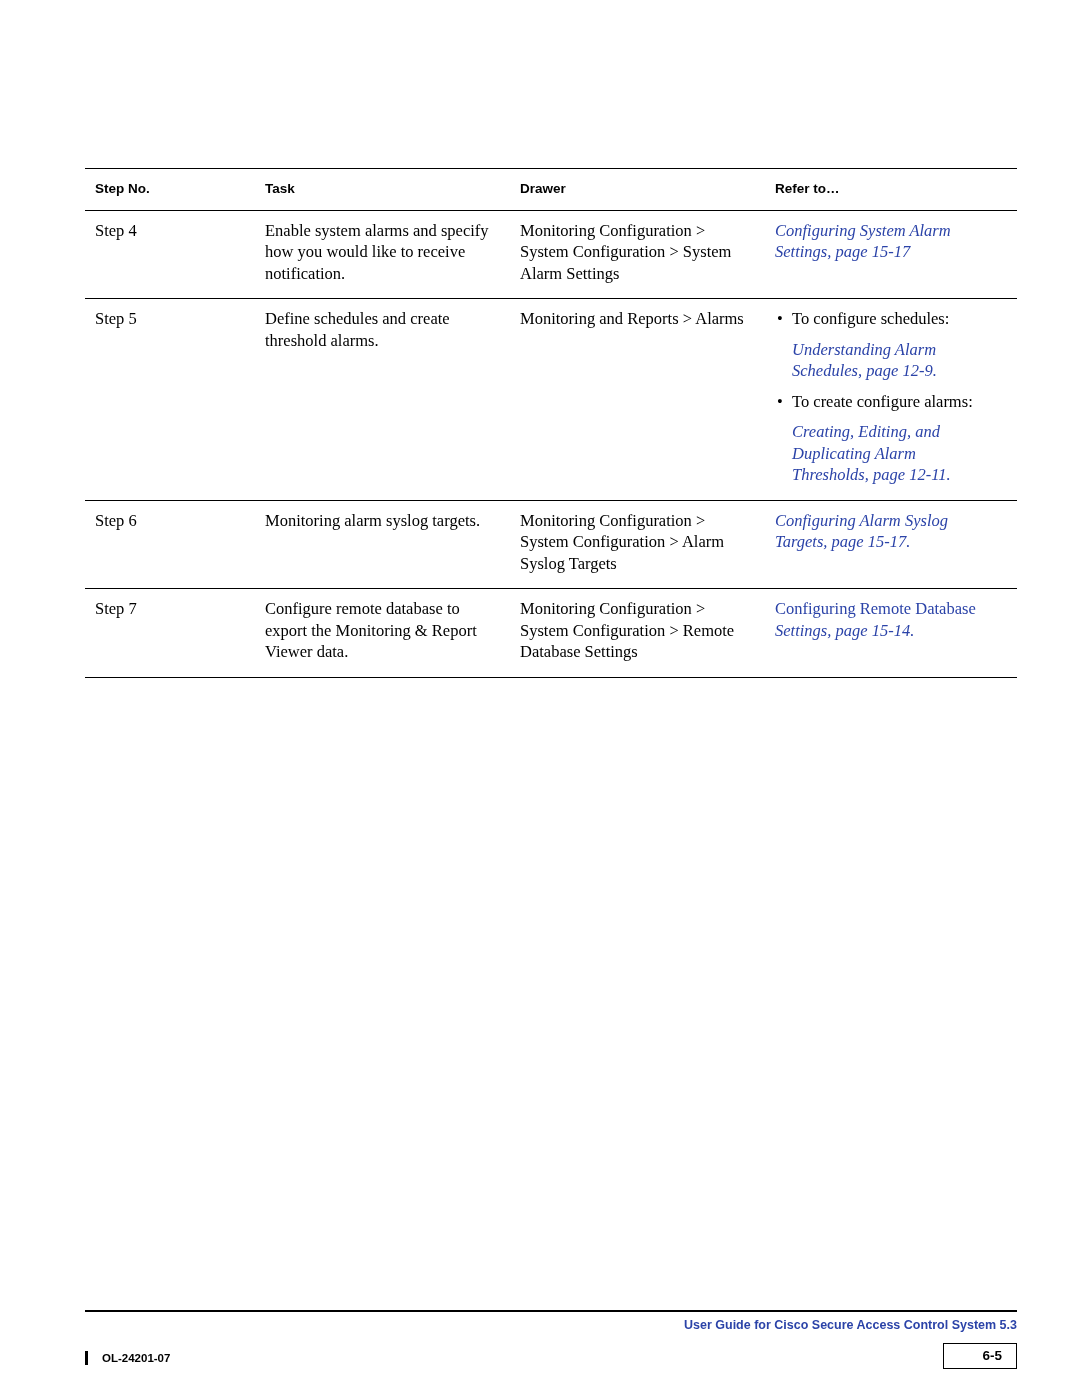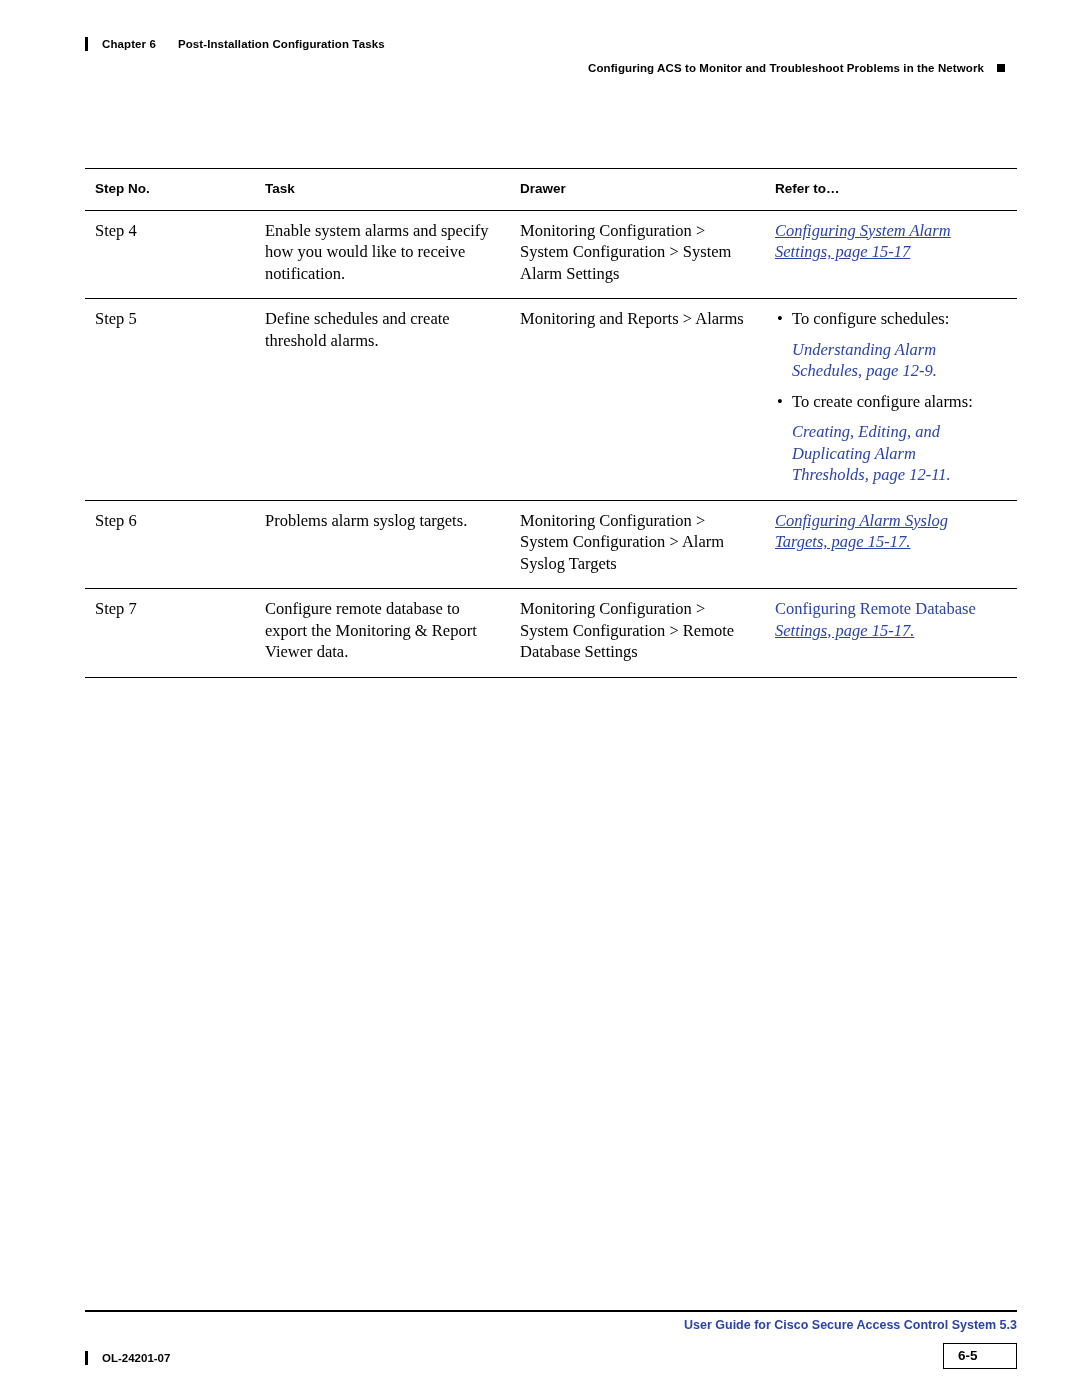--- a/index.html
+++ b/index.html
@@ -121,21 +121,20 @@
     border-bottom: 1.6px solid #000;
   }
   col.c1 { width: 170px; }
   col.c2 { width: 255px; }
   col.c3 { width: 255px; }
   col.c4 { width: 252px; }
 
   .xref {
     color: #2b43a8;
     font-style: italic;
-    text-decoration: underline;
   }
   .xref-plain {
     color: #2b43a8;
   }
   .bullet-list {
     margin: 0;
     padding: 0;
     list-style: none;
   }
   .bullet-list li {
@@ -201,39 +200,28 @@
   .footer-pagebox {
     position: absolute;
     right: 0;
     top: 33px;
     border: 1.6px solid #000;
     padding: 4px 14px 5px 14px;
     font-family: "Liberation Sans", sans-serif;
     font-weight: bold;
     font-size: 13.5px;
     min-width: 44px;
-    text-align: left;
+    text-align: right;
   }
 </style>
 </head>
 <body>
 
 <div class="page">
 
-  <div class="header">
-    <div class="header-left">
-      <span class="header-rule-left"></span>
-      <span class="header-chapter-num">Chapter 6</span>
-      <span>Post-Installation Configuration Tasks</span>
-    </div>
-    <div class="header-right">
-      <span>Configuring ACS to Monitor and Troubleshoot Problems in the Network</span>
-      <span class="header-square"></span>
-    </div>
-  </div>
 
 
   <table class="tbl">
     <colgroup>
       <col class="c1">
         <col class="c2">
         <col class="c3">
         <col class="c4">
     </colgroup>
     <thead>
@@ -279,35 +267,35 @@
           </ul>
           <div class="gap-sm"></div>
           <div class="sub-xref">Creating, Editing, and</div>
           <div class="sub-xref">Duplicating Alarm</div>
           <div class="sub-xref">Thresholds, page 12-11.</div>
         </td>
       </tr>
 
       <tr>
         <td>Step 6</td>
-        <td>Problems alarm syslog targets.</td>
+        <td>Monitoring alarm syslog targets.</td>
         <td>Monitoring Configuration &gt; System Configuration &gt; Alarm Syslog Targets</td>
         <td>
           <span class="xref">Configuring Alarm Syslog</span><br>
           <span class="xref">Targets, page 15-17.</span>
         </td>
       </tr>
 
       <tr>
         <td>Step 7</td>
         <td>Configure remote database to export the Monitoring &amp; Report Viewer data.</td>
         <td>Monitoring Configuration &gt; System Configuration &gt; Remote Database Settings</td>
         <td>
           <span class="xref-plain">Configuring Remote Database</span><br>
-          <span class="xref">Settings, page 15-17.</span>
+          <span class="xref">Settings, page 15-14.</span>
         </td>
       </tr>
     </tbody>
   </table>
 
   <div class="footer">
     <div class="footer-rule"></div>
     <div class="footer-title">User Guide for Cisco Secure Access Control System 5.3</div>
     <div class="footer-left">
       <span class="footer-rule-left"></span>

